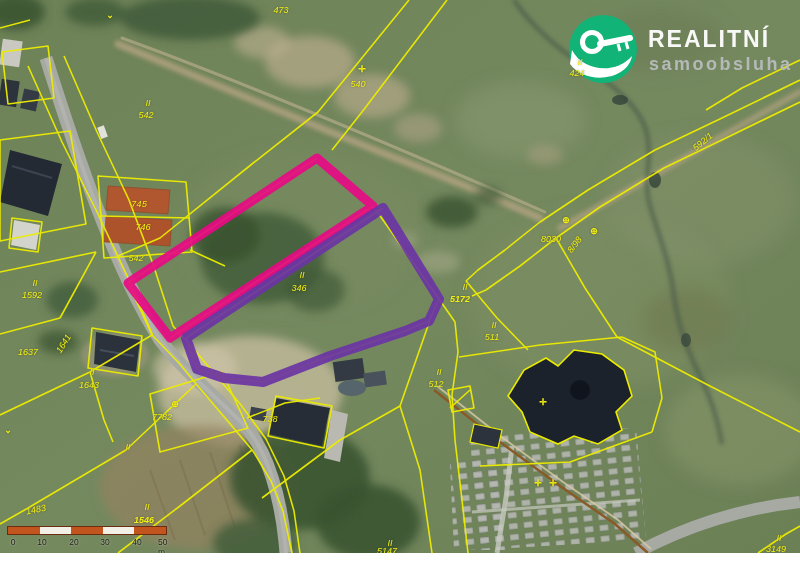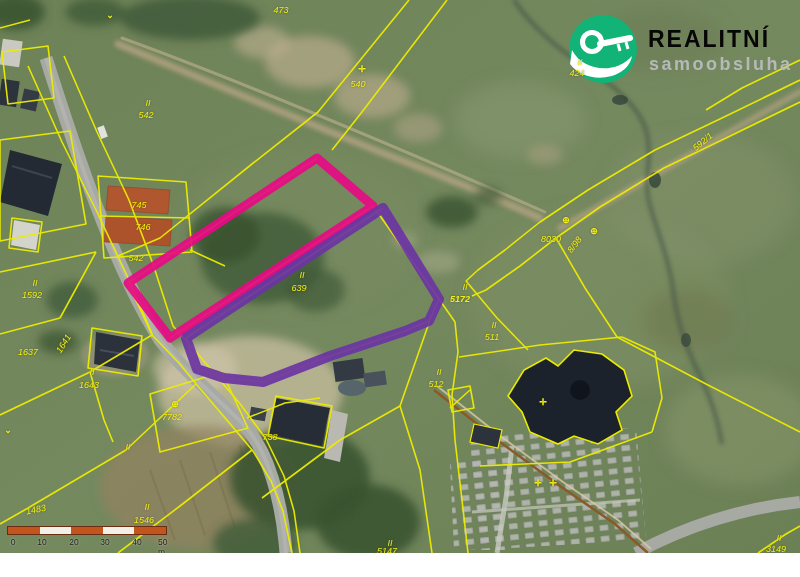--- a/index.html
+++ b/index.html
@@ -9,21 +9,21 @@
   .map svg{position:absolute;left:0;top:0;}
   
   .labels{position:absolute;left:0;top:0;width:800px;height:553px;pointer-events:none;z-index:30;}
   .plabel{position:absolute;color:#f2ef14;font-size:9px;font-style:italic;white-space:nowrap;
           transform:translate(-50%,-50%);text-shadow:0 0 2px rgba(40,40,0,.55);line-height:1;}
   .psym{position:absolute;color:#f2ef14;font-size:9px;font-weight:bold;white-space:nowrap;
         transform:translate(-50%,-50%);text-shadow:0 0 2px rgba(40,40,0,.55);line-height:1;}
   
   .logo{position:absolute;left:548px;top:0;width:252px;height:92px;z-index:20;}
   .logo .brand{position:absolute;left:100px;top:26px;font-size:23px;font-weight:800;
-               letter-spacing:2px;color:#000000;opacity:.95;}
+               letter-spacing:2px;color:#ffffff;opacity:.95;}
   .logo .sub{position:absolute;left:101px;top:54px;font-size:18px;font-weight:600;
              letter-spacing:2.5px;color:#b9bcbe;opacity:.95;}
   
   .scalebar{position:absolute;left:6px;top:523px;width:170px;height:28px;z-index:40;}
   .sb-bar{position:absolute;left:1px;top:3px;width:158px;height:7px;display:flex;
           border:1px solid #6b2d12;background:#fff;}
   .sb-seg{flex:1 1 0;height:100%;}
   .sb-tick{position:absolute;top:14px;font-size:8.5px;color:#1c1c1c;transform:translateX(-50%);
            text-shadow:0 0 2px rgba(235,232,210,.8);}
   .bottom-strip{position:absolute;left:0;top:553px;width:800px;height:24px;background:#ffffff;}
@@ -236,35 +236,35 @@
         <div class="plabel" style="left: 703px; top: 142px; transform: translate(-50%, -50%) rotate(-40deg);">592/1</div>
         <div class="plabel" style="left: 551px; top: 239px; text-align: right;">8030</div>
         <div class="plabel" style="left: 575px; top: 245px; transform: translate(-50%, -50%) rotate(-52deg);">8/98</div>
         <div class="plabel" style="left: 465px; top: 287px;">II</div>
         <div class="plabel" style="left: 460px; top: 299px; font-weight: bold;">5172</div>
         <div class="plabel" style="left: 494px; top: 325px;">II</div>
         <div class="plabel" style="left: 492px; top: 337px;">511</div>
         <div class="plabel" style="left: 439px; top: 372px;">II</div>
         <div class="plabel" style="left: 436px; top: 384px;">512</div>
         <div class="plabel" style="left: 302px; top: 275px;">II</div>
-        <div class="plabel" style="left: 299px; top: 288px;">639</div>
-        <div class="plabel" style="left: 139px; top: 205px;">745</div>
+        <div class="plabel" style="left: 299px; top: 288px;">346</div>
+        <div class="plabel" style="left: 139px; top: 205px; font-family: Liberation Mono, monospace;">745</div>
         <div class="plabel" style="left: 143px; top: 227px;">746</div>
         <div class="plabel" style="left: 136px; top: 258px;">542</div>
         <div class="plabel" style="left: 35px; top: 283px;">II</div>
         <div class="plabel" style="left: 32px; top: 295px;">1592</div>
         <div class="plabel" style="left: 28px; top: 352px;">1637</div>
         <div class="plabel" style="left: 64px; top: 344px; transform: translate(-50%, -50%) rotate(-58deg);">1641</div>
         <div class="plabel" style="left: 92px; top: 372px;">II</div>
         <div class="plabel" style="left: 89px; top: 385px; text-align: center;">1643</div>
-        <div class="plabel" style="left: 172px; top: 417px;">7782</div>
-        <div class="plabel" style="left: 270px; top: 437px;">738</div>
+        <div class="plabel" style="left: 162px; top: 417px;">7782</div>
+        <div class="plabel" style="left: 270px; top: 419px;">738</div>
         <div class="plabel" style="left: 128px; top: 447px;">II</div>
         <div class="plabel" style="left: 147px; top: 507px;">II</div>
-        <div class="plabel" style="left: 144px; top: 520px;">1546</div>
+        <div class="plabel" style="left: 144px; top: 520px; font-weight: bold;">1546</div>
         <div class="plabel" style="left: 36px; top: 510px; transform: translate(-50%, -50%) rotate(-12deg);">1483</div>
         <div class="plabel" style="left: 390px; top: 543px;">II</div>
         <div class="plabel" style="left: 387px; top: 551px;">5147</div>
         <div class="plabel" style="left: 779px; top: 538px;">II</div>
         <div class="plabel" style="left: 776px; top: 549px;">3149</div>
         <div class="psym" style="left: 110px; top: 15px;">⌄</div>
         <div class="psym" style="left: 362px; top: 69px;">✛</div>
         <div class="psym" style="left: 566px; top: 220px;">⊕</div>
         <div class="psym" style="left: 594px; top: 231px;">⊕</div>
         <div class="psym" style="left: 175px; top: 404px;">⊕</div>

